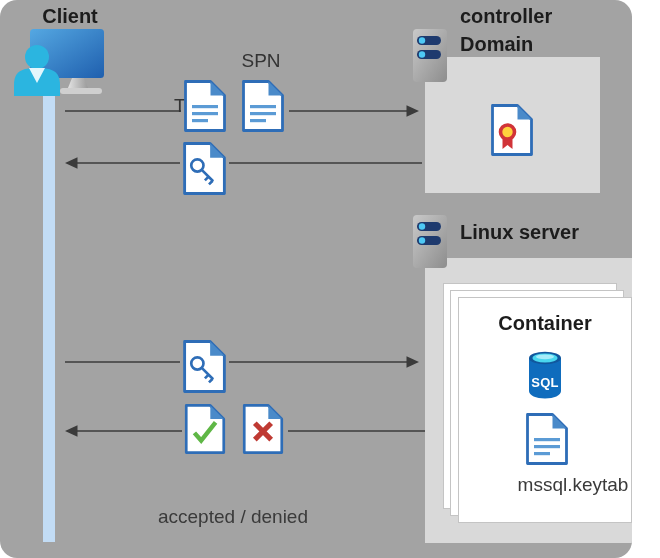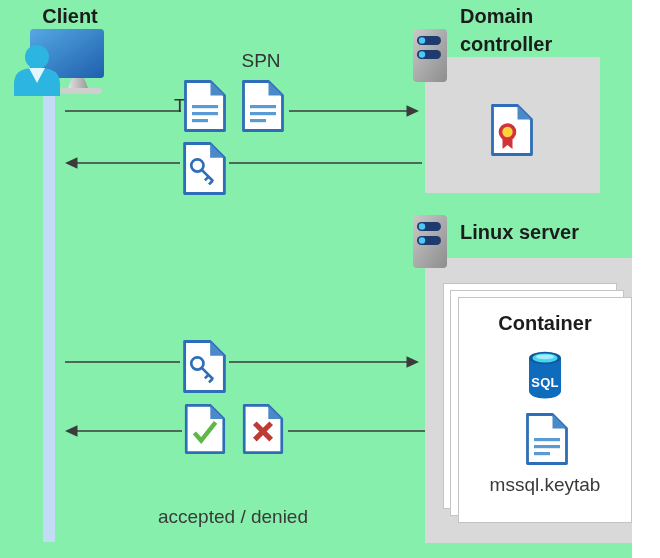--- a/index.html
+++ b/index.html
@@ -6,22 +6,23 @@
     --doc-blue:#2e6db7; --doc-fold:#4a8ac9; --doc-line:#5b9bd5;
     --lifeline-blue:#c2dcf5; --person-cyan:#2bb5e0;
     --server-bar-navy:#1e3a6e; --server-dot-cyan:#4ec9f5;
     --box-gray:#d9d9d9; --paper-border:#c4c4c4;
     --sql-blue:#0f6cbd; --sql-rim:#11579d; --sql-cyan:#49d7ef;
     --green:#5fb746; --red:#bf3a33; --cert-red:#d13438; --cert-yellow:#ffd23d;
     --arrow:#3b3b3b; --text-dark:#1c1c1c; --text-gray:#3a3a3a;
   }
   html,body{margin:0;padding:0;background:#fff;}
   .canvas{
-    position:relative;width:632px;height:558px;background:#86efac;overflow:hidden;
+    position:relative;width:632px;height:558px;background:#a3a3a3;overflow:hidden;
     font-family:"Liberation Sans","DejaVu Sans",sans-serif;
+    border-radius:17px;
   }
   .abs{position:absolute;}
   .lbl{position:absolute;color:var(--text-gray);font-size:19px;line-height:22px;}
   .lbl-bold{position:absolute;color:var(--text-dark);font-size:20px;font-weight:700;line-height:28px;}
   .center{text-align:center;}
   .graybox{position:absolute;background:var(--box-gray);}
   .paper{position:absolute;width:174px;height:226px;background:#fff;border:1px solid var(--paper-border);box-sizing:border-box;}
   .lifeline{position:absolute;left:43px;top:94px;width:12px;height:448px;background:var(--lifeline-blue);}
   svg{display:block;}
   .defs-holder{position:absolute;width:0;height:0;overflow:hidden;}
@@ -120,22 +121,22 @@
       <circle cx="27" cy="31" r="12" fill="var(--person-cyan)"></circle>
       <path d="M4,70 V59 C4,45 12,42 27,42 C42,42 50,45 50,59 V70 Z" fill="var(--person-cyan)"></path>
       <path d="M19,42 L35,42 L27,57 Z" fill="#e3f6fc"></path>
     </g>
   </svg>
 
   <svg class="abs" style="left:412px;top:28px;" width="36" height="56" viewBox="0 0 36 56">
     <use href="#server-glyph"></use>
   </svg>
   <div class="lbl-bold" style="left:460px;top:2px;width:190px;">
+    <div>controller</div>
     <div>Domain</div>
-    <div>controller</div>
   </div>
   <svg class="abs" style="left:491px;top:104px;" width="42" height="52" viewBox="0 0 42 52">
     <use href="#doc-base"></use>
       <use href="#cert-glyph"></use>
   </svg>
 
   <div class="lbl center" style="left:168px;top:50px;width:50px;color:#333;margin-top:45px;">TGT</div>
   <div class="lbl center" style="left:236px;top:50px;width:50px;color:#333;">SPN</div>
   <svg class="abs" style="left:184px;top:80px;" width="42" height="52" viewBox="0 0 42 52">
     <use href="#doc-base"></use>
@@ -160,21 +161,21 @@
     <path d="M2,8 V41 C2,45.5 9,48.5 18,48.5 C27,48.5 34,45.5 34,41 V8 Z" fill="var(--sql-blue)"></path>
     <ellipse cx="18" cy="8" rx="16" ry="6.2" fill="var(--sql-rim)"></ellipse>
     <ellipse cx="18" cy="8" rx="12.5" ry="4.6" fill="var(--sql-cyan)"></ellipse>
     <ellipse cx="18" cy="6.8" rx="9" ry="2.4" fill="#a6ecf9"></ellipse>
     <text class="sql-text" x="18" y="37" text-anchor="middle">SQL</text>
   </svg>
   <svg class="abs" style="left:526px;top:413px;" width="42" height="52" viewBox="0 0 42 52">
     <use href="#doc-base"></use>
       <use href="#doc-lines"></use>
   </svg>
-  <div class="lbl center" style="left:458px;top:474px;width:174px;">mssql.keytab</div>
+  <div class="lbl center" style="left:458px;top:474px;width:174px;padding-left:28px;">mssql.keytab</div>
 
   <svg class="abs" style="left:183px;top:340px;" width="43" height="53" viewBox="0 0 42 52">
     <use href="#doc-base"></use>
       <use href="#key-glyph"></use>
   </svg>
   <svg class="abs" style="left:184px;top:404px;" width="42" height="50" viewBox="0 0 42 52">
     <use href="#doc-base"></use>
       <use href="#check-glyph"></use>
   </svg>
   <svg class="abs" style="left:242px;top:404px;" width="42" height="50" viewBox="0 0 42 52">

